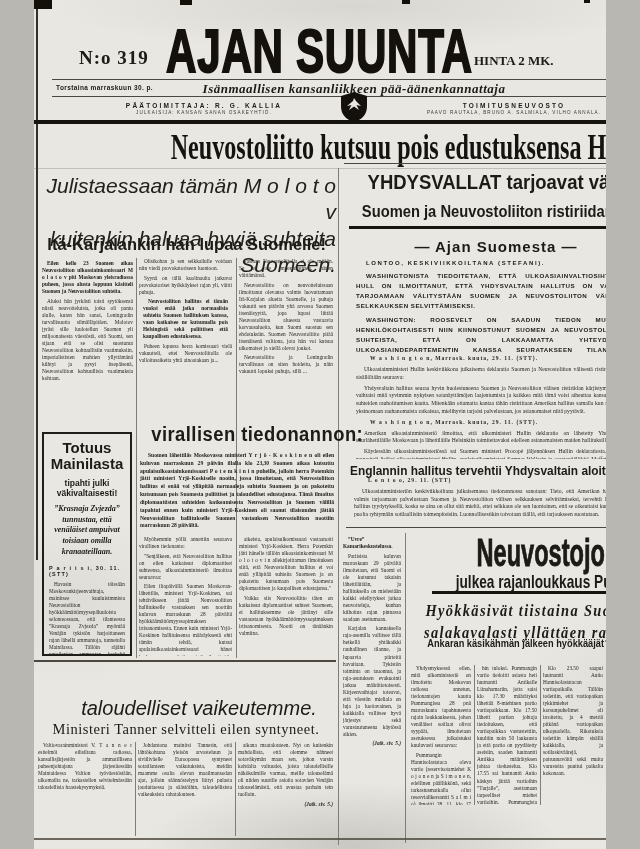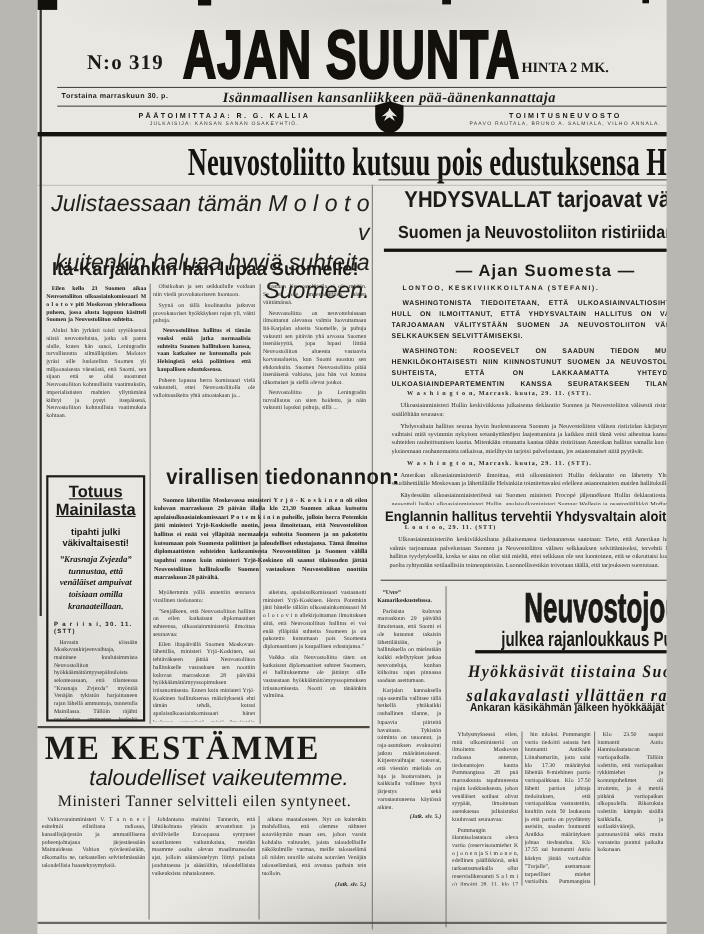--- a/index.html
+++ b/index.html
@@ -46,21 +46,21 @@
          text-align:justify;color:#2b2822;word-spacing:.3px;}
   .col p.b{font-weight:bold;color:#1d1a15;}
   .col p.ind{padding:0 4px;}
   .col p.jat{text-align:right;font-style:italic;font-weight:bold;text-indent:0;}
   .lead p{font:bold 5.6px/1.4 "Liberation Serif",serif;text-align:justify;margin:0 0 3px;text-indent:8px;color:#24211b;}
   .caps p{font:bold 6.2px/1.62 "Liberation Sans",sans-serif;letter-spacing:.5px;text-align:justify;
           margin:0 0 4px;text-indent:10px;color:#24211b;}
   .rbody p{font:5.6px/1.36 "Liberation Serif",serif;text-align:justify;margin:0 0 3.5px;text-indent:8px;color:#2b2822;}
   .rbody p.dl{font-weight:bold;letter-spacing:1px;text-indent:14px;text-align:left;}
   .mainila{border:2px solid #211e18;}
-  .mainila .bt{font:bold 15px/1.05 "Liberation Sans",sans-serif;text-decoration:underline;}
+  .mainila .bt{font:bold 15px/1.05 "Liberation Sans",sans-serif;}
   .mainila .st{font:bold 8.5px/1.2 "Liberation Sans",sans-serif;}
   .mainila .qt{font:italic bold 8px/1.35 "Liberation Serif",serif;}
   .mainila .pdl{font:bold 5.5px/1.2 "Liberation Sans",sans-serif;letter-spacing:1.2px;}
   .mark{position:absolute;background:#121008;}
   .clip{overflow:hidden;}
 </style>
 </head>
 <body>
 
 <div id="page">
@@ -152,23 +152,20 @@
     <div class="st" style="margin-top:6px">tipahti julki väkivaltaisesti!</div>
     <div class="qt" style="margin-top:6px">”Krasnaja Zvjezda” tunnustaa, että venäläiset ampuivat toisiaan omilla kranaateillaan.</div>
     <div class="pdl" style="margin-top:7px;text-align:left">P a r i i s i, 30. 11. (STT)</div>
     <div class="col" style="text-align:left;margin-top:3px">
         <p>Havasin töissään Moskovankirjeenvaihtaja, mainitsee kuuluisimmista Neuvostoliiton hyökkäämättömyysepäluuloista selonteossaan, että tilanteessa ”Krasnaja Zvjezda” myöntää Venäjän tykistön harjoittaneen rajan lähellä ammuntoja, tunnetulla Mainilassa. Tällöin räjähti putoilevien ammusten keskeltä yhtäkkiä kranaatteja, surmaten eräitä heistä. Aluksi annettiin ymmärtää syyllisiksi suomalaisia, mutta myöhemmin selvisi, että kysymyksessä olivat neuvostotykistön omat kranaatit, eikä Suomella ollut asian kanssa mitään tekemistä.</p>
       </div>
   </div>
 
   <div class="hr" style="left:0;top:660px;width:302px;height:2px"></div>
 
-  <div class="abs ctr" style="left:0;top:664px;width:245px">
-    <span class="cx ke-title" style="--s:.95">ME KESTÄMME</span>
-  </div>
   <div class="abs ctr ke-sub" style="left:40px;top:698px;width:250px">taloudelliset vaikeutemme.</div>
   <div class="abs ctr ke-deck" style="left:4px;top:722px;width:296px">Ministeri Tanner selvitteli eilen syntyneet.</div>
   <div class="abs col clip" style="left:4px;top:742px;width:94px;height:94px">
       <p>Valtiovarainministeri V. T a n n e r esitelmöi eilisiltana radiossa, kansallisjärjestön ja ammatillisena puheenjohtajana järjestäessään Maintaidessa Valtion työväestöstään, ulkomailta ne, tarkastellen selvitelmässään taloudellisia haastekysymyksiä.</p>
     </div>
   <div class="abs col clip" style="left:104px;top:742px;width:94px;height:94px">
       <p>Johdantona mainitsi Tannerin, että lähtökohtana yleisön arvosteluun ja siviiliväelle Euroopassa syntyneet sotatilanteen vaikutuksista, meidän maamme osalta olevan maailmansodan ajat, jolloin säännöstelyyn liittyi pulasta jouduttaessa ja säästöihin, taloudellisista vaikeuksista rahatalouteen.</p>
     </div>
   <div class="abs col clip" style="left:204px;top:742px;width:95px;height:94px">
       <p>aikana maatalouteen. Nyt on kuitenkin mahdollista, että olemme nähneet sotaväkymän maan sen, johon varsin kohdalta valtuudet, joista taloudellisille näkökulmille varmaa, meille talouselämä oli niiden suurille asioita sotaväen Venäjän talouselämästä, että avustaa parhain tein tuolloin.</p>

